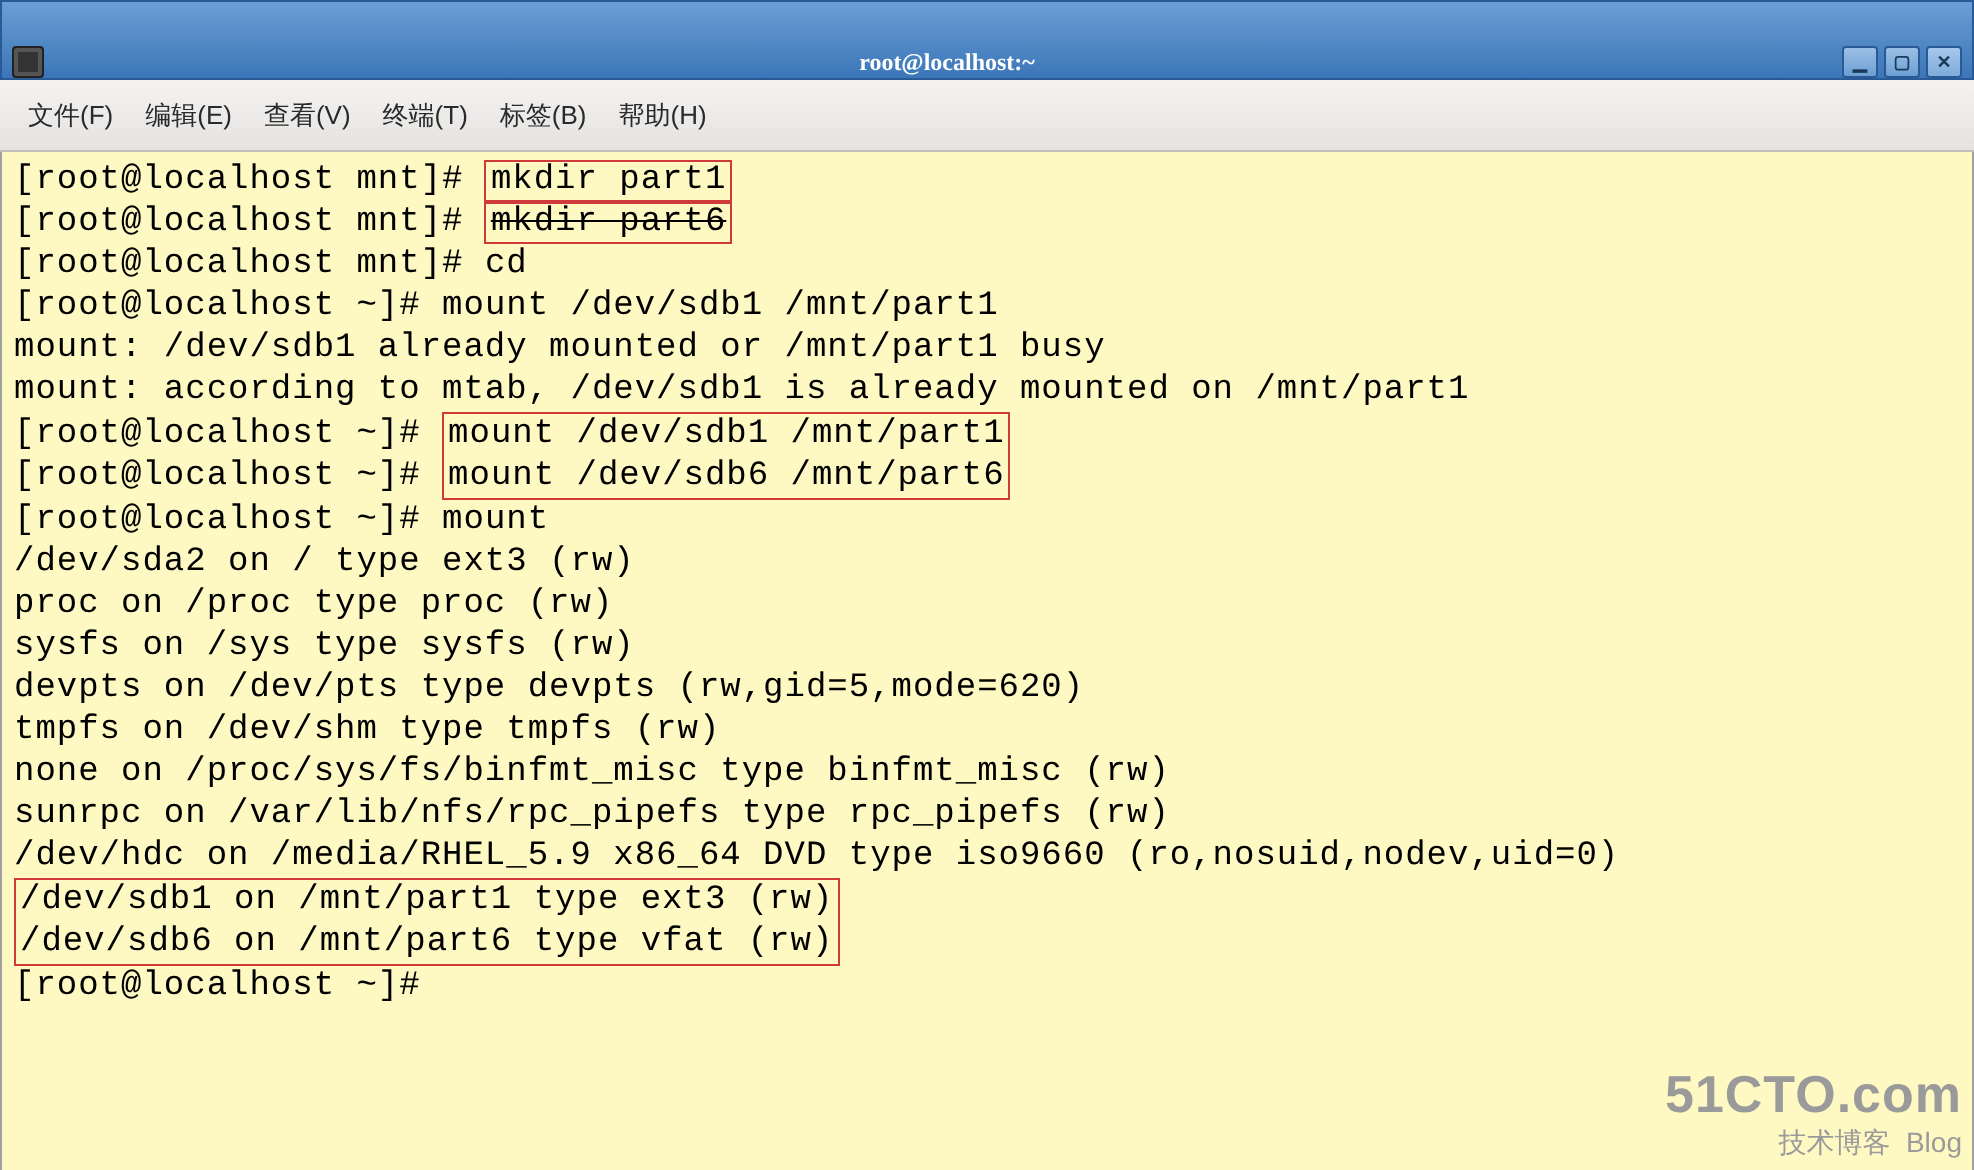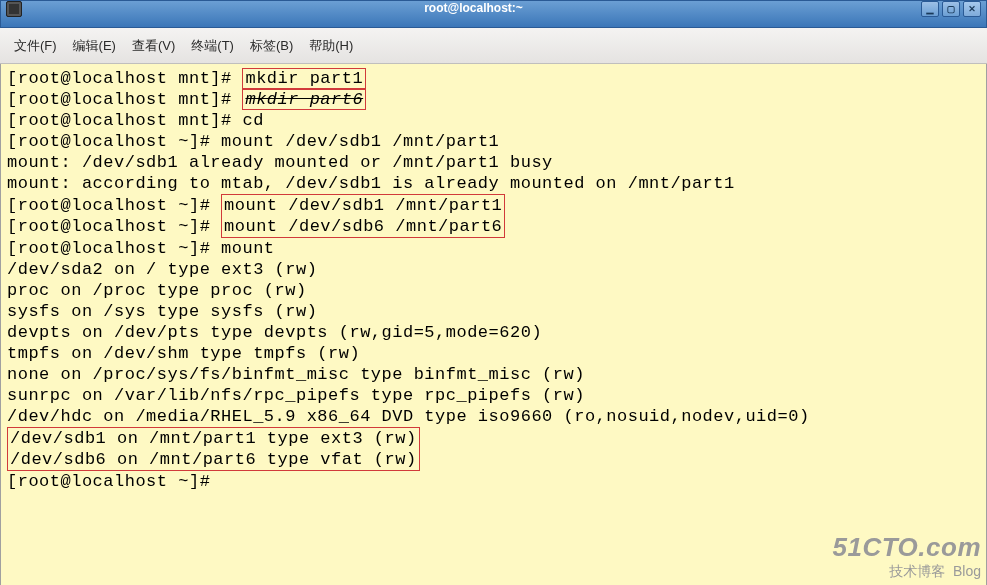--- a/index.html
+++ b/index.html
@@ -1,41 +1,41 @@
 <!DOCTYPE html>
 <html><head>
 <meta charset="utf-8">
 <style>
 * { box-sizing: border-box; margin: 0; padding: 0; }
 body { width: 987px; height: 585px; font-family: sans-serif; background: #e8e8e8; overflow: hidden; position: relative; }
 
 
-.titlebar { height: 28px; background: linear-gradient(to bottom,#6b9fd4,#3b76b8); display: flex; align-items: flex-start; color: #fff; font-size: 12px; font-weight: bold; border: 1px solid #2a5a95; }
+.titlebar { height: 40px; background: linear-gradient(to bottom,#6b9fd4,#3b76b8); display: flex; align-items: flex-end; color: #fff; font-size: 12px; font-weight: bold; border: 1px solid #2a5a95; font-family: Liberation Serif, serif; }
 .titlebar .ticon { width: 16px; height: 16px; margin: 0 4px 0 5px; background: #333; border: 1px solid #222; border-radius: 2px; box-shadow: inset 0 0 0 2px #555; }
 .titlebar .ttitle { flex: 1; text-align: center; }
 .titlebar .tbtns { display: flex; gap: 3px; margin-right: 5px; }
 .titlebar .tbtn { width: 18px; height: 16px; background: linear-gradient(#9dc0e6,#6b9fd4); border: 1px solid #2a5a95; border-radius: 2px; display: flex; align-items: center; justify-content: center; font-size: 9px; color: #1a3a5a; cursor: pointer; }
 .titlebar .tbtn.close { background: linear-gradient(#a5c8ed,#7fabda); }
 
 
 .menubar { height: 36px; background: linear-gradient(#f4f3f2,#e5e3e1); border-bottom: 1px solid #c0bfbd; display: flex; align-items: center; padding: 0 6px; font-size: 13px; color: #2a2a2a; }
 .menubar .mitem { padding: 2px 8px; cursor: pointer; }
 
 
 .term { background: #fef9c3; height: calc(585px - 24px - 26px); padding: 4px 6px 4px 6px; font-family: "Courier New", monospace; font-size: 17px; line-height: 21px; letter-spacing: 0.5px; color: #000; overflow: hidden; border-left: 1px solid #a0a0a0; border-right: 1px solid #a0a0a0; border-bottom: 1px solid #a0a0a0; }
 .term .line { white-space: pre; }
 .term .boxed { border: 1px solid #d13a3a; padding: 0 2px; }
-.term .boxed.strike { text-decoration: line-through; font-style: italic; }
+.term .boxed.strike { text-decoration: line-through; }
 .term .mboxed { border: 1px solid #d13a3a; display: inline-block; padding: 0 2px; border-top-width:0; }
 .term .mboxed.first { border-top-width:1px; }
 .term .mboxed.notlast { border-bottom-width:0; }
 
 
 .wm { position: absolute; right: 6px; bottom: 4px; text-align: right; color: #9a9a9a; font-family: Arial, sans-serif; pointer-events: none; }
-.wm .big { font-size: 26px; font-weight: bold; letter-spacing: 0.5px; font-style: italic; }
+.wm .big { font-size: 26px; font-weight: bold; letter-spacing: 0.5px; }
 .wm .sm { font-size: 14px; }
 </style>
 </head>
 <body>
 
 <div class="titlebar">
   <div class="ticon"></div>
   <div class="ttitle">root@localhost:~</div>
   <div class="tbtns">
     <div class="tbtn">▁</div>

